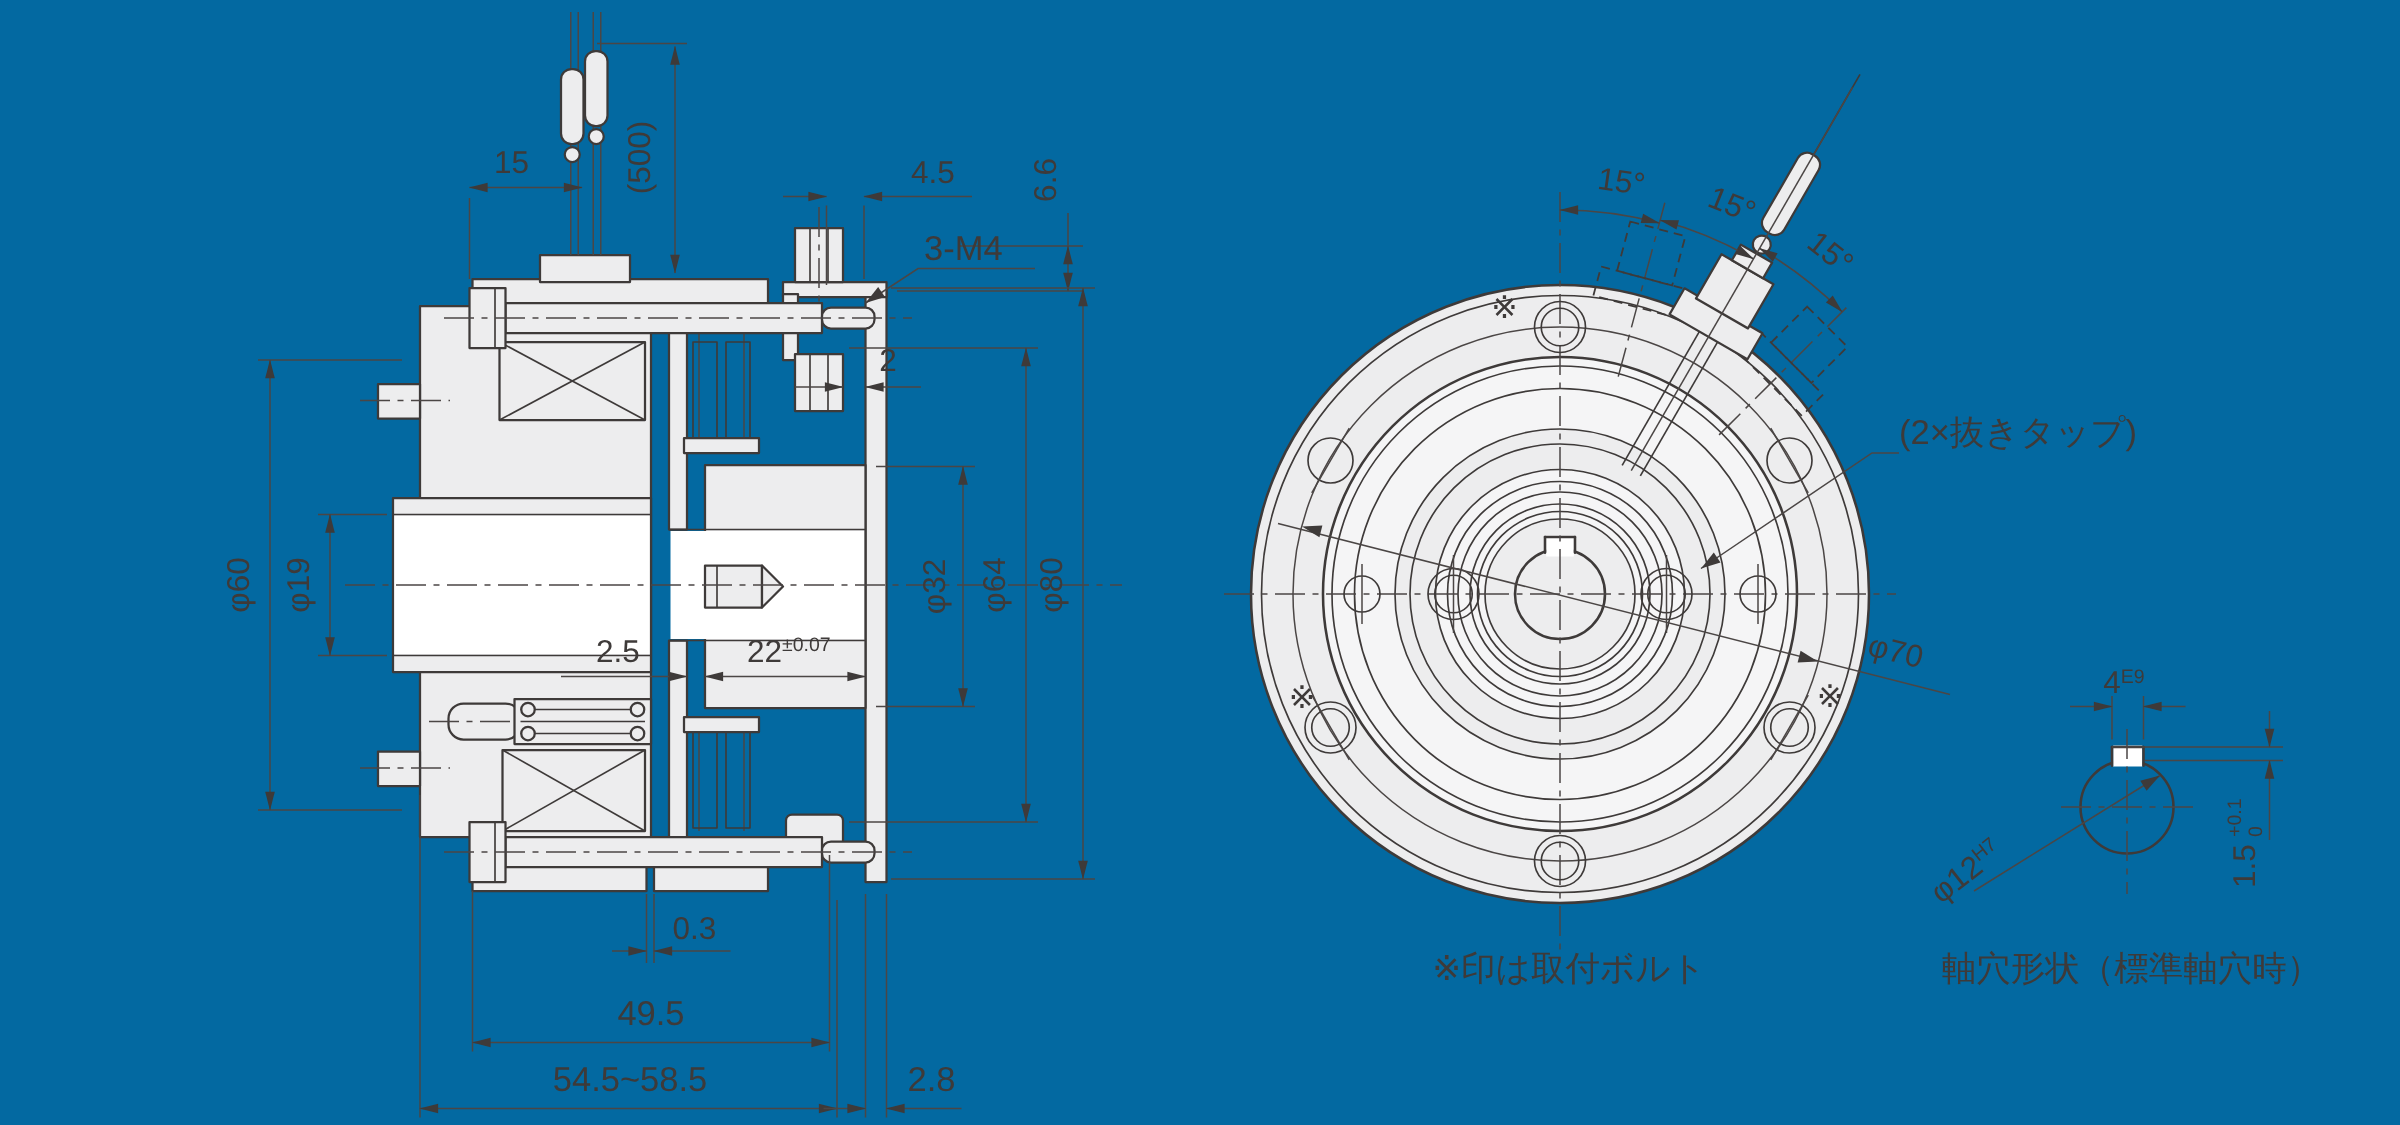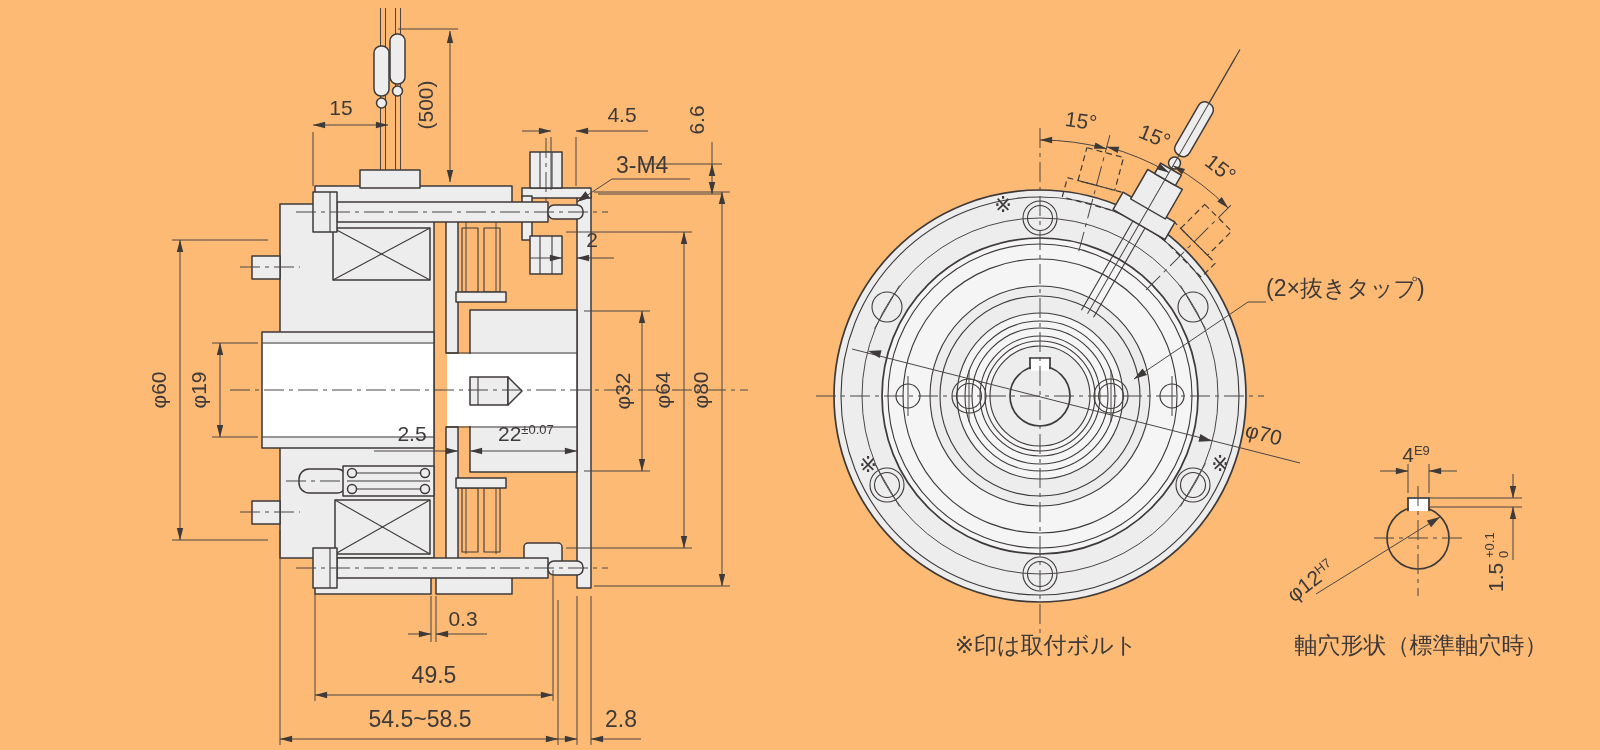--- a/index.html
+++ b/index.html
@@ -1,16 +1,16 @@
 <!DOCTYPE html>
 <html><head>
 <meta charset="utf-8">
 <style>
   html,body{margin:0;padding:0;background:#fff;}
-  #stage{position:relative;width:1600px;height:750px;background:#fdba74;overflow:hidden;
+  #stage{position:relative;width:1600px;height:750px;background:#0369a1;overflow:hidden;
          font-family:"Liberation Sans","DejaVu Sans",sans-serif;}
   svg{position:absolute;left:0;top:0;}
   .o  {stroke:#3e3a39;stroke-width:1.7;fill:none;stroke-linejoin:round;stroke-linecap:round;}
   .o2 {stroke:#3e3a39;stroke-width:1.1;fill:none;stroke-linejoin:round;}
   .f  {fill:#ededee;stroke:#3e3a39;stroke-width:1.5;stroke-linejoin:round;}
   .fw {fill:#ffffff;stroke:none;}
   .t  {stroke:#4b4645;stroke-width:1;fill:none;}
   .cl {stroke:#4b4645;stroke-width:1;fill:none;stroke-dasharray:20 5 4 5;}
   .ph {stroke:#3e3a39;stroke-width:1.2;fill:none;stroke-dasharray:6 4;}
   text{fill:#3e3a39;}

